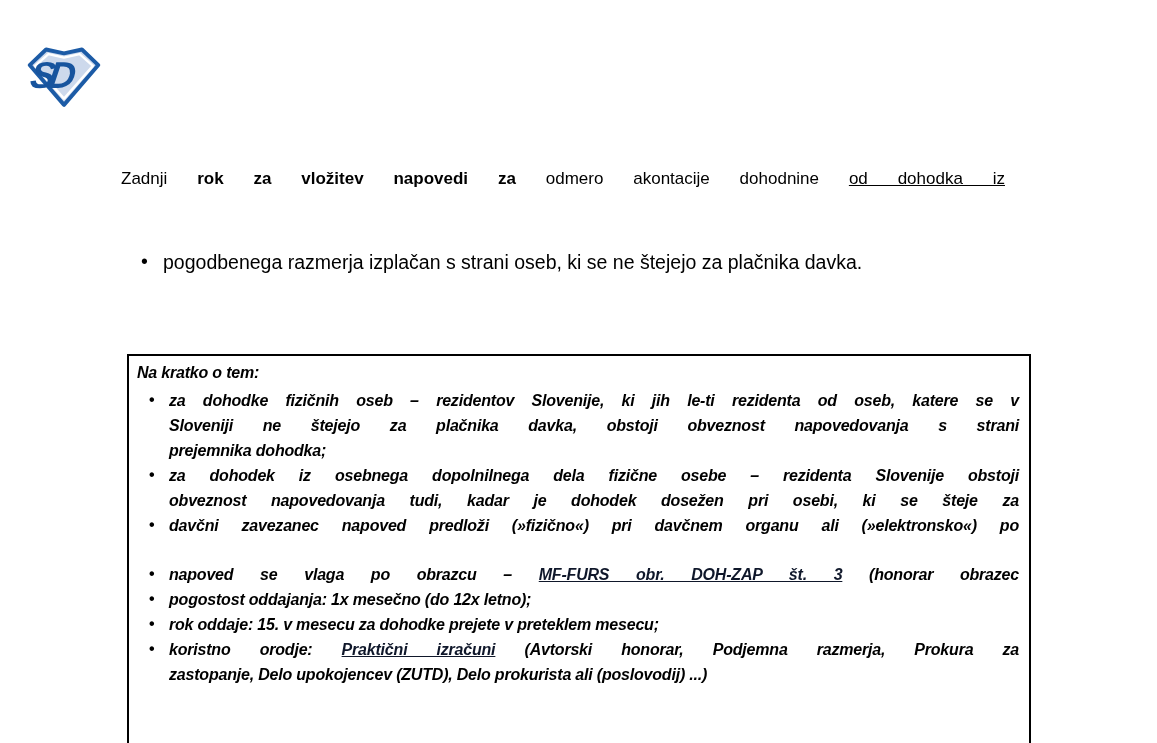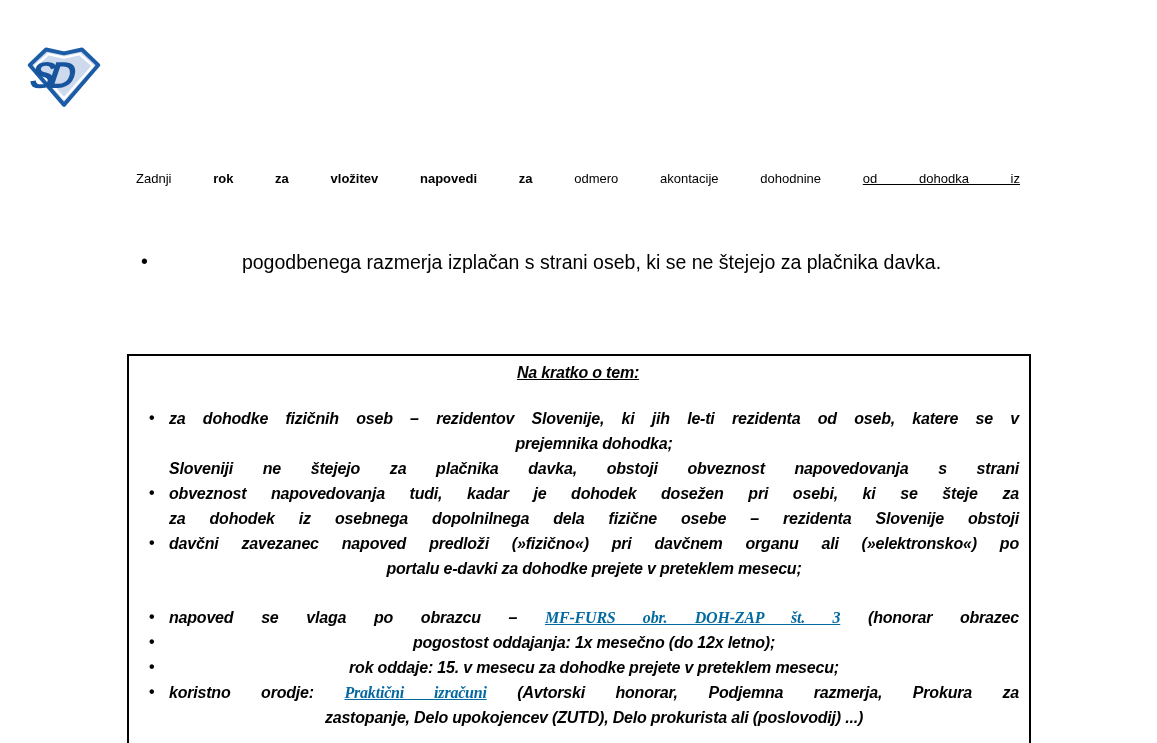--- a/index.html
+++ b/index.html
@@ -2,39 +2,39 @@
 <html><head>
 <meta charset="utf-8">
 <style>
   html,body { margin:0; padding:0; }
   body {
     width:1157px; height:743px; overflow:hidden; position:relative;
     background:#ffffff; color:#000000;
     font-family:"Liberation Sans","DejaVu Sans",sans-serif;
   }
   .logo { position:absolute; left:25px; top:44px; }
-  .intro   { position:absolute; left:136px; top:161px; width:884px; font-size:13px; line-height:35px; }
+  .intro   { position:absolute; left:121px; top:161px; width:884px; font-size:17px; line-height:35px; }
   .deadline{ position:absolute; left:136px; top:245px; width:884px; font-size:19.5px; line-height:35px; }
   .bullet-row { position:relative; padding-left:27px; }
   .bullet-row > .marker { position:absolute; left:5px; top:-1px; }
   .box {
     position:absolute; left:127px; top:354px; width:904px; height:410px;
     border:2px solid #000; box-sizing:border-box; padding:4px 10px 0 8px;
     font-size:16px; font-weight:bold; font-style:italic; letter-spacing:-0.2px;
   }
-  .box-title { line-height:26px; text-decoration:underline; margin-bottom:20px;text-align:center; }
+  .box-title { line-height:26px; margin-bottom:2px; }
   .box-bullet { position:relative; padding-left:32px; line-height:25px; }
   .box-bullet.spaced { margin-top:24px; }
   .box-bullet > .marker { position:absolute; left:12px; top:-1px; font-style:normal; }
   .line { min-height:1em; }
   .jl { text-align:justify; text-align-last:justify; }
-  .ll { text-align:center; }
+  .ll { text-align:left; }
   .b { font-weight:bold; }
   .u { text-decoration:underline; }
-  .link { color:#0369a1; text-decoration:underline; cursor:pointer;font-family:Liberation Serif, serif; }
+  .link { color:#0f172a; text-decoration:underline; cursor:pointer; }
 </style>
 </head>
 <body>
 
 <svg class="logo" width="78" height="64" viewBox="0 0 100 82" aria-hidden="true">
   <path d="M6,27 L27,7 L50,12 L73,7 L94,27 L50,78 Z" fill="#cdd9ec" stroke="#1c5ba6" stroke-width="5" stroke-linejoin="round"></path>
   <path d="M13,28 L30,13 L50,17.5 L70,13 L87,28 L50,70 Z" fill="none" stroke="#ffffff" stroke-width="3" stroke-linejoin="round"></path>
   <text x="13" y="56" font-size="48" font-weight="bold" font-style="italic" font-family="Liberation Sans, DejaVu Sans, sans-serif" letter-spacing="-9" fill="#17549e" transform="skewX(-8)">SD</text>
 </svg>
 
@@ -51,36 +51,35 @@
   </div>
 </div>
 
 <div class="box">
   <div class="box-title">Na kratko o tem:</div>
   <div>
       <div class="box-bullet">
         <span class="marker">•</span>
         <div class="lines">
           <div class="line jl"><span>za dohodke fizičnih oseb – rezidentov Slovenije, ki jih le-ti rezidenta od oseb, katere se v</span></div>
+          <div class="line jl"><span>Sloveniji ne štejejo za plačnika davka, obstoji obveznost napovedovanja s strani</span></div>
           <div class="line ll"><span>prejemnika dohodka;</span></div>
-          <div class="line jl"><span>Sloveniji ne štejejo za plačnika davka, obstoji obveznost napovedovanja s strani</span></div>
         </div>
       </div>
       <div class="box-bullet">
         <span class="marker">•</span>
         <div class="lines">
+          <div class="line jl"><span>za dohodek iz osebnega dopolnilnega dela fizične osebe – rezidenta Slovenije obstoji</span></div>
           <div class="line jl"><span>obveznost napovedovanja tudi, kadar je dohodek dosežen pri osebi, ki se šteje za</span></div>
-          <div class="line jl"><span>za dohodek iz osebnega dopolnilnega dela fizične osebe – rezidenta Slovenije obstoji</span></div>
         </div>
       </div>
       <div class="box-bullet">
         <span class="marker">•</span>
         <div class="lines">
           <div class="line jl"><span>davčni zavezanec napoved predloži (»fizično«) pri davčnem organu ali (»elektronsko«) po</span></div>
-          <div class="line ll"><span>portalu e-davki za dohodke prejete v preteklem mesecu;</span></div>
         </div>
       </div>
       <div class="box-bullet spaced">
         <span class="marker">•</span>
         <div class="lines">
           <div class="line jl"><span>napoved se vlaga po obrazcu – </span><span class="link">MF-FURS obr. DOH-ZAP št. 3</span><span> (honorar obrazec</span></div>
         </div>
       </div>
       <div class="box-bullet">
         <span class="marker">•</span>

